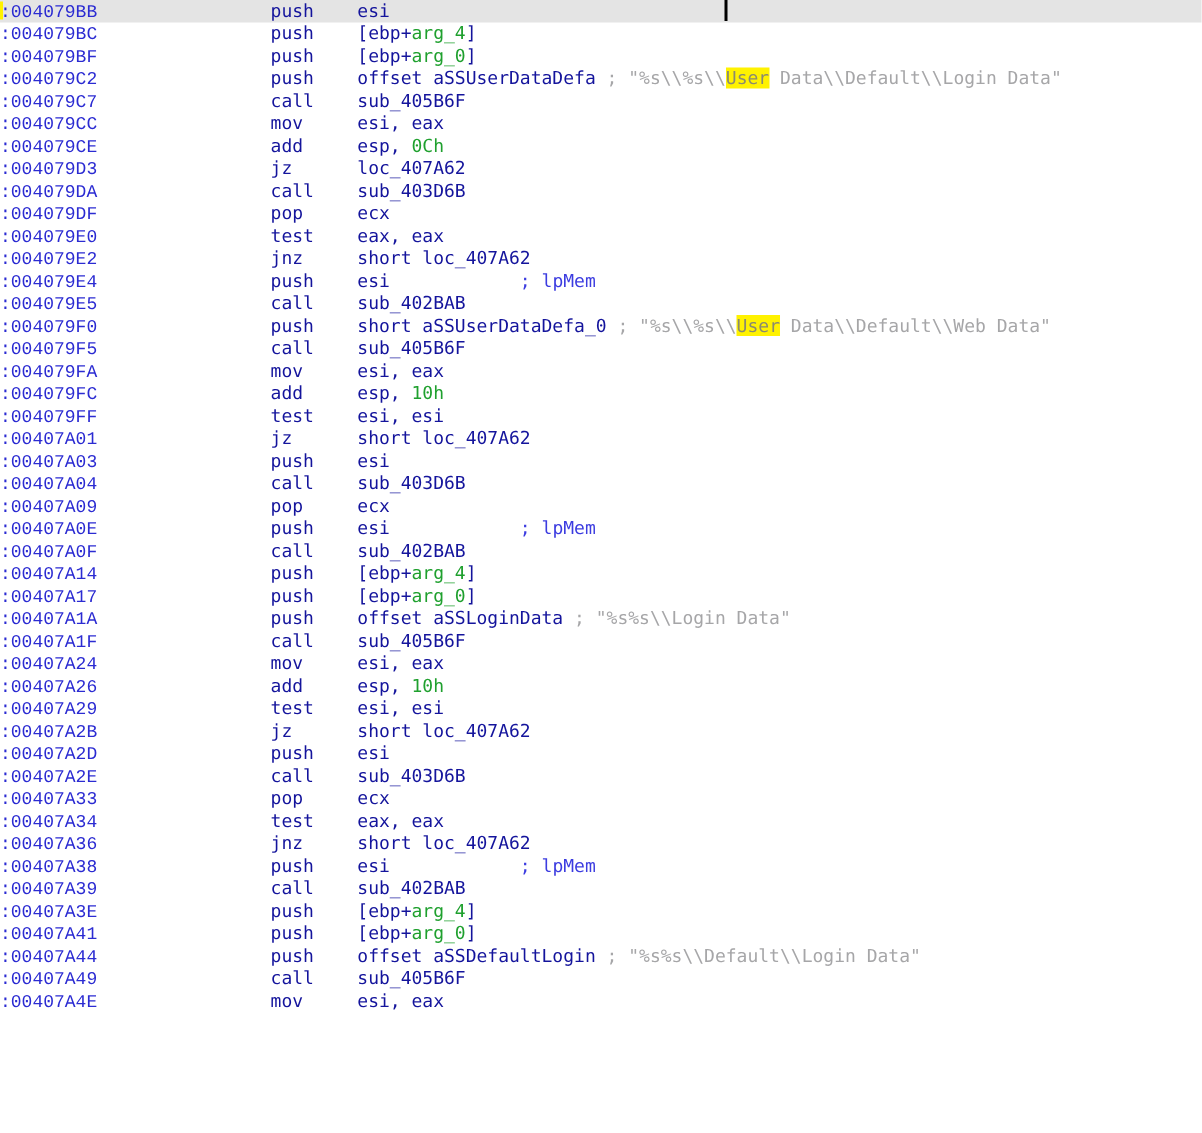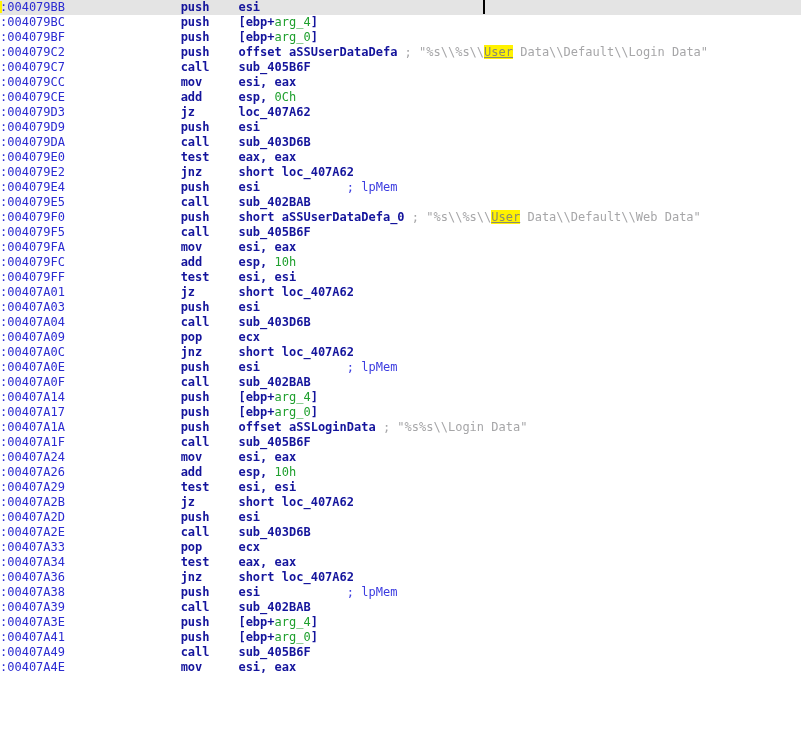--- a/index.html
+++ b/index.html
@@ -18,26 +18,26 @@
     width: 801px; height: 755px;
     background: var(--pagebg);
     overflow: hidden;
     font-family: "DejaVu Sans Mono", "Liberation Mono", monospace;
     font-size: 12px;
     line-height: 15px;
   }
   #listing { position: relative; width: 801px; height: 755px; }
   .row { height: 15px; white-space: pre; position: relative; }
   .row.selected { background: var(--selbg); }
-  .addr { color: var(--addr); }
-  .code { color: var(--code); font-weight: bold; }
+  .addr { color: var(--addr); font-family: Liberation Mono, monospace; }
+  .code { color: var(--code); }
   .green { color: var(--green); }
   .comment { color: var(--comment); }
   .bluecmt { color: var(--bluecmt); }
-  .hl { color: #8A8A70; background: var(--hlbg); text-decoration: underline; }
+  .hl { color: #8A8A70; background: var(--hlbg); }
   .caret {
     position: absolute; top: 0; width: 2px; height: 14px;
     background: var(--caret);
   }
   .edge-marker {
     position: absolute; top: 1px; left: 0; width: 2px; height: 12px;
     background: var(--hlbg);
   }
 </style>
 </head>
@@ -45,50 +45,50 @@
 
 <div id="listing">
     <div class="row selected"><span class="addr">:004079BB</span><span class="code">                push    esi</span><div class="edge-marker"></div><div class="caret" style="left: 483px;"></div></div>
     <div class="row"><span class="addr">:004079BC</span><span class="code">                push    [ebp+</span><span class="green">arg_4</span><span class="code">]</span></div>
     <div class="row"><span class="addr">:004079BF</span><span class="code">                push    [ebp+</span><span class="green">arg_0</span><span class="code">]</span></div>
     <div class="row"><span class="addr">:004079C2</span><span class="code">                push    offset aSSUserDataDefa </span><span class="comment">; "%s\\%s\\</span><span class="hl">User</span><span class="comment"> Data\\Default\\Login Data"</span></div>
     <div class="row"><span class="addr">:004079C7</span><span class="code">                call    sub_405B6F</span></div>
     <div class="row"><span class="addr">:004079CC</span><span class="code">                mov     esi, eax</span></div>
     <div class="row"><span class="addr">:004079CE</span><span class="code">                add     esp, </span><span class="green">0Ch</span></div>
     <div class="row"><span class="addr">:004079D3</span><span class="code">                jz      loc_407A62</span></div>
-    <div class="row"><span class="addr">:004079D9</span><span class="code">                push    esi</span></div>
     <div class="row"><span class="addr">:004079DA</span><span class="code">                call    sub_403D6B</span></div>
+    <div class="row"><span class="addr">:004079DF</span><span class="code">                pop     ecx</span></div>
     <div class="row"><span class="addr">:004079E0</span><span class="code">                test    eax, eax</span></div>
     <div class="row"><span class="addr">:004079E2</span><span class="code">                jnz     short loc_407A62</span></div>
     <div class="row"><span class="addr">:004079E4</span><span class="code">                push    esi            </span><span class="bluecmt">; lpMem</span></div>
     <div class="row"><span class="addr">:004079E5</span><span class="code">                call    sub_402BAB</span></div>
     <div class="row"><span class="addr">:004079F0</span><span class="code">                push    short aSSUserDataDefa_0 </span><span class="comment">; "%s\\%s\\</span><span class="hl">User</span><span class="comment"> Data\\Default\\Web Data"</span></div>
     <div class="row"><span class="addr">:004079F5</span><span class="code">                call    sub_405B6F</span></div>
     <div class="row"><span class="addr">:004079FA</span><span class="code">                mov     esi, eax</span></div>
     <div class="row"><span class="addr">:004079FC</span><span class="code">                add     esp, </span><span class="green">10h</span></div>
     <div class="row"><span class="addr">:004079FF</span><span class="code">                test    esi, esi</span></div>
     <div class="row"><span class="addr">:00407A01</span><span class="code">                jz      short loc_407A62</span></div>
     <div class="row"><span class="addr">:00407A03</span><span class="code">                push    esi</span></div>
     <div class="row"><span class="addr">:00407A04</span><span class="code">                call    sub_403D6B</span></div>
     <div class="row"><span class="addr">:00407A09</span><span class="code">                pop     ecx</span></div>
-    <div class="row"><span class="addr">:00407A0C</span><span class="code">                jnz     short loc_407A62</span></div>
     <div class="row"><span class="addr">:00407A0E</span><span class="code">                push    esi            </span><span class="bluecmt">; lpMem</span></div>
     <div class="row"><span class="addr">:00407A0F</span><span class="code">                call    sub_402BAB</span></div>
     <div class="row"><span class="addr">:00407A14</span><span class="code">                push    [ebp+</span><span class="green">arg_4</span><span class="code">]</span></div>
     <div class="row"><span class="addr">:00407A17</span><span class="code">                push    [ebp+</span><span class="green">arg_0</span><span class="code">]</span></div>
     <div class="row"><span class="addr">:00407A1A</span><span class="code">                push    offset aSSLoginData </span><span class="comment">; "%s%s\\Login Data"</span></div>
     <div class="row"><span class="addr">:00407A1F</span><span class="code">                call    sub_405B6F</span></div>
     <div class="row"><span class="addr">:00407A24</span><span class="code">                mov     esi, eax</span></div>
     <div class="row"><span class="addr">:00407A26</span><span class="code">                add     esp, </span><span class="green">10h</span></div>
     <div class="row"><span class="addr">:00407A29</span><span class="code">                test    esi, esi</span></div>
     <div class="row"><span class="addr">:00407A2B</span><span class="code">                jz      short loc_407A62</span></div>
     <div class="row"><span class="addr">:00407A2D</span><span class="code">                push    esi</span></div>
     <div class="row"><span class="addr">:00407A2E</span><span class="code">                call    sub_403D6B</span></div>
     <div class="row"><span class="addr">:00407A33</span><span class="code">                pop     ecx</span></div>
     <div class="row"><span class="addr">:00407A34</span><span class="code">                test    eax, eax</span></div>
     <div class="row"><span class="addr">:00407A36</span><span class="code">                jnz     short loc_407A62</span></div>
     <div class="row"><span class="addr">:00407A38</span><span class="code">                push    esi            </span><span class="bluecmt">; lpMem</span></div>
     <div class="row"><span class="addr">:00407A39</span><span class="code">                call    sub_402BAB</span></div>
     <div class="row"><span class="addr">:00407A3E</span><span class="code">                push    [ebp+</span><span class="green">arg_4</span><span class="code">]</span></div>
     <div class="row"><span class="addr">:00407A41</span><span class="code">                push    [ebp+</span><span class="green">arg_0</span><span class="code">]</span></div>
+    <div class="row"><span class="addr">:00407A44</span><span class="code">                push    offset aSSDefaultLogin </span><span class="comment">; "%s%s\\Default\\Login Data"</span></div>
     <div class="row"><span class="addr">:00407A49</span><span class="code">                call    sub_405B6F</span></div>
     <div class="row"><span class="addr">:00407A4E</span><span class="code">                mov     esi, eax</span></div>
   </div>
 
 </body></html>

